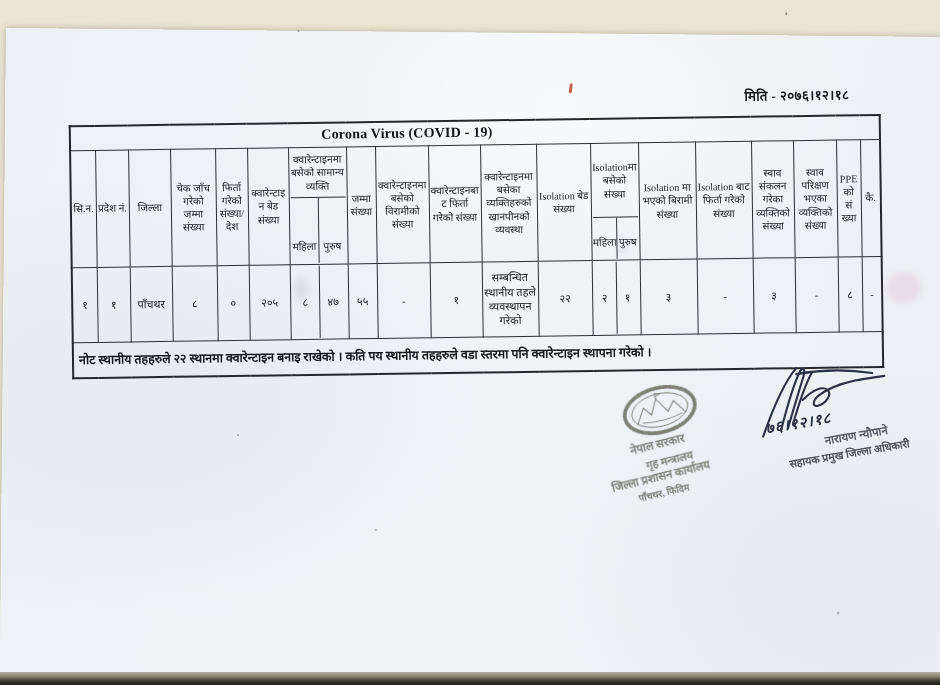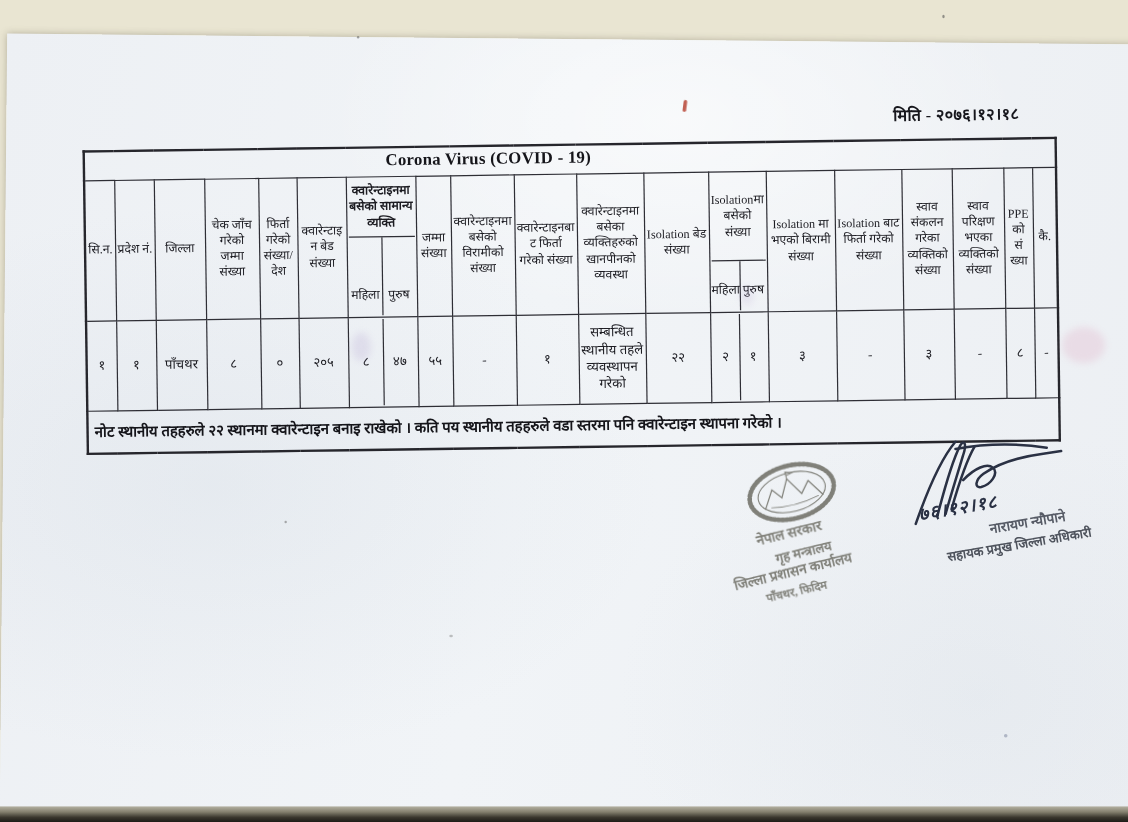--- a/index.html
+++ b/index.html
@@ -44,21 +44,21 @@
   td.title-cell span{display:block;text-align:center;transform:translateX(-68px);
     font-weight:bold;font-size:14px;letter-spacing:.2px;color:#15151a;}
   tr.hdr{height:114px;}
   tr.datarow{height:72px;}
   tr.datarow td{font-size:11px;}
   td.food-cell{font-size:9.6px;line-height:1.35;}
   td.grp{padding:0;vertical-align:top;}
   .grp-wrap{display:flex;flex-direction:column;height:114px;}
   .grp-top{display:flex;align-items:center;justify-content:center;
     border-bottom:1.4px solid #2e2e35;padding:1px;}
-  .grp-top.q{height:46px;font-weight:bold;}
+  .grp-top.q{height:46px;}
   .grp-top.iso{height:70px;}
   .grp-bottom{flex:1;display:flex;}
   .grp-bottom .sub{flex:1;display:flex;align-items:flex-end;justify-content:center;
     padding-bottom:10px;font-size:10.2px;}
   .grp-bottom .sub + .sub{border-left:1.4px solid #2e2e35;}
   tr.noterow td{height:30px;text-align:left;font-weight:600;font-size:12.4px;
     padding:2px 5px;color:#15151a;}
   
   .stamp{position:absolute;left:588px;top:392px;width:170px;height:125px;
     color:#6d6d64;opacity:.85;filter:blur(.25px);}

